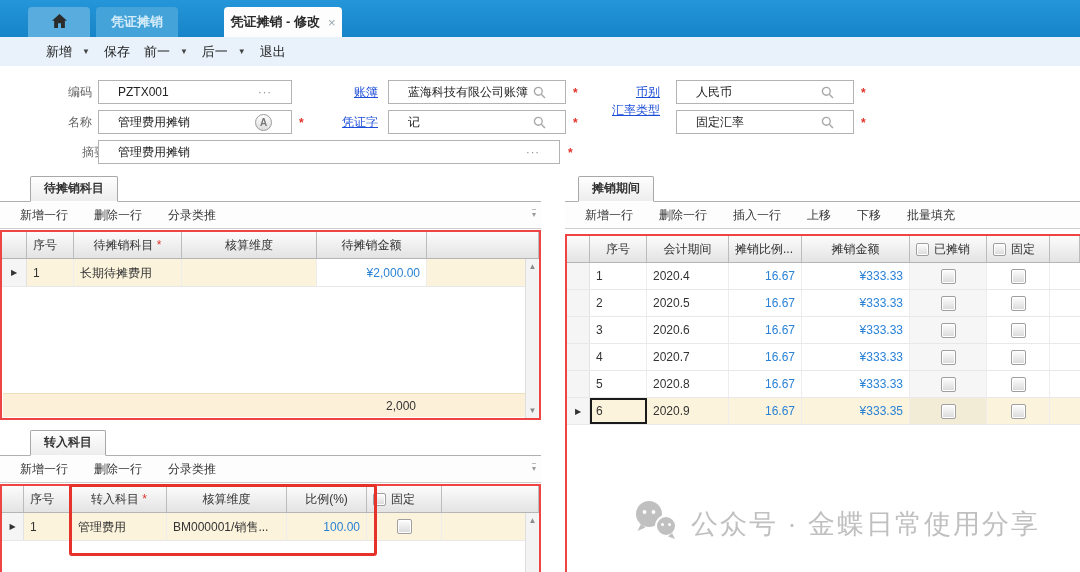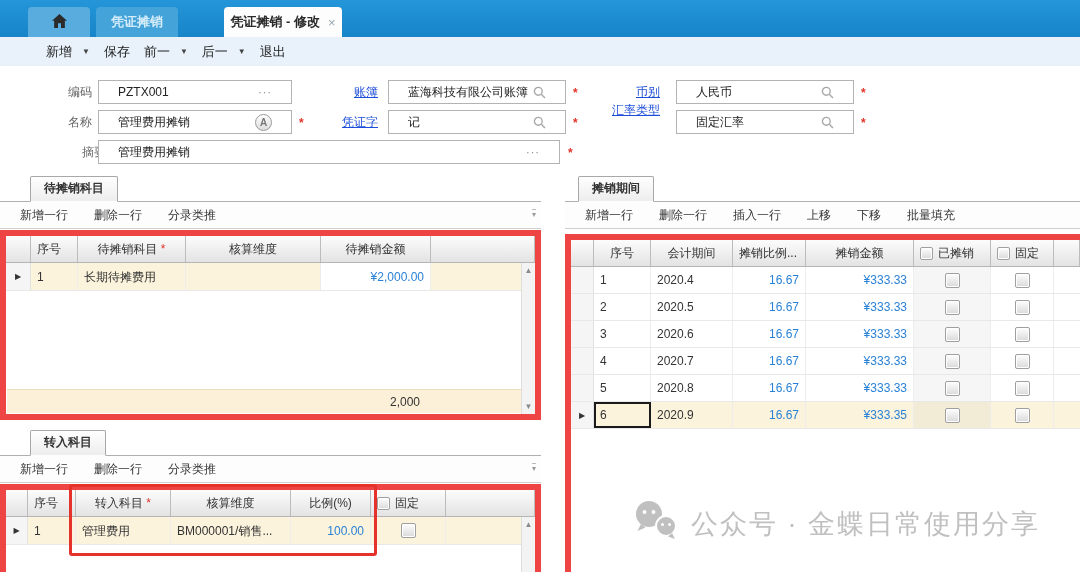--- a/index.html
+++ b/index.html
@@ -30,21 +30,21 @@
   .req{position:absolute;color:#e0342b;font-weight:bold;height:24px;line-height:26px;}
 
   
   .tabrow{position:absolute;height:24px;border-bottom:1px solid #b0b0b0;box-sizing:border-box;}
   .sec-tab{position:absolute;bottom:-1px;height:24px;line-height:23px;padding:0 13px;border:1px solid #a8a8a8;border-bottom:1px solid #fdfdfd;background:linear-gradient(#fefefe,#ededed);font-weight:bold;color:#333;border-radius:2px 2px 0 0;cursor:pointer;}
   .grid-toolbar{position:absolute;height:27px;background:#fdfdfd;border-bottom:1px solid #cfcfcf;display:flex;align-items:center;padding-left:8px;box-sizing:border-box;color:#333;}
   .gtool{margin-right:14px;cursor:pointer;white-space:nowrap;margin-left:12px;}
   .scroll-handle{position:absolute;right:5px;top:7px;font-size:8px;color:#9a9a9a;border-top:1px solid #bbb;line-height:9px;cursor:pointer;}
 
   
-  .grid{position:absolute;border:6px solid #ef4444;background:#fff;box-sizing:border-box;overflow:hidden;}
+  .grid{position:absolute;border:2px solid #ef4444;background:#fff;box-sizing:border-box;overflow:hidden;}
   .g-row{display:flex;height:28px;line-height:28px;border-bottom:1px solid #e8e8e8;box-sizing:border-box;}
   #grid3 .g-row{height:27px;line-height:27px;}
   .ghead{background:linear-gradient(#fcfcfc,#e3e3e3);border-bottom:1px solid #b5b5b5;color:#333;height:27px;line-height:27px;}
   .c{box-sizing:border-box;padding:0 6px;overflow:hidden;white-space:nowrap;border-right:1px solid #ededed;}
   .ghead .c{border-right:1px solid #bcbcbc;}
   .ci{text-align:center;padding:0;font-size:8px;color:#333;background:#f5f5f5;border-right:1px solid #e2e2e2;}
   .ghead .ci{background:transparent;}
   .num{text-align:right;}
   .blue{color:#2a82d6;}
   .sel{background:#fbf3dc;}

